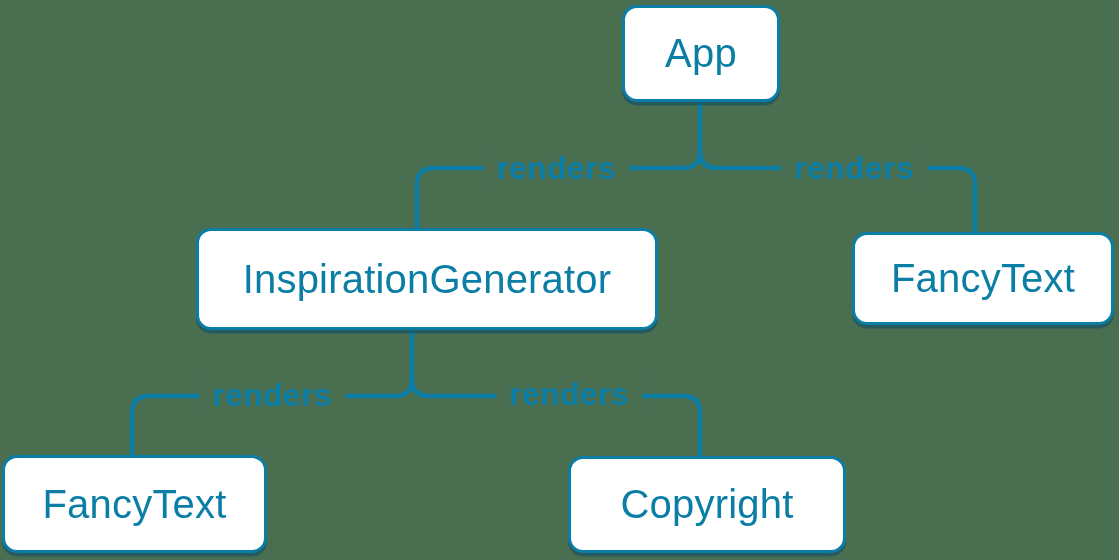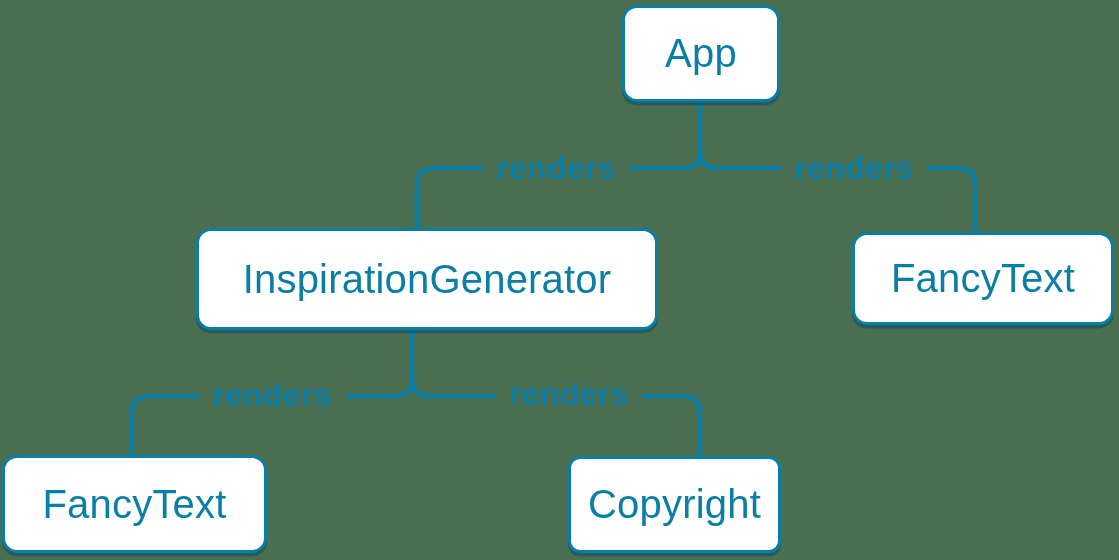--- a/index.html
+++ b/index.html
@@ -46,21 +46,21 @@
     font-size:40px;
     font-weight:500;
     letter-spacing:0.2px;
     box-sizing:border-box;
     white-space:nowrap;
   }
   .node-app{left:622px;top:5px;width:158px;height:97px;}
   .node-inspiration{left:196px;top:228px;width:462px;height:102px;justify-content:center;}
   .node-fancy-right{left:852px;top:232px;width:262px;height:93px;}
   .node-fancy-left{left:2px;top:455px;width:265px;height:98px;}
-  .node-copyright{left:568px;top:456px;width:213px;height:97px;border-radius:12px;}
+  .node-copyright{left:568px;top:456px;width:278px;height:97px;}
   .edge-label{
     position:absolute;
     transform:translate(-50%,-50%);
     background:var(--bg);
     color:var(--line);
     font-size:32px;
     font-weight:600;
     letter-spacing:0.3px;
     padding:2px 13px;
     white-space:nowrap;

